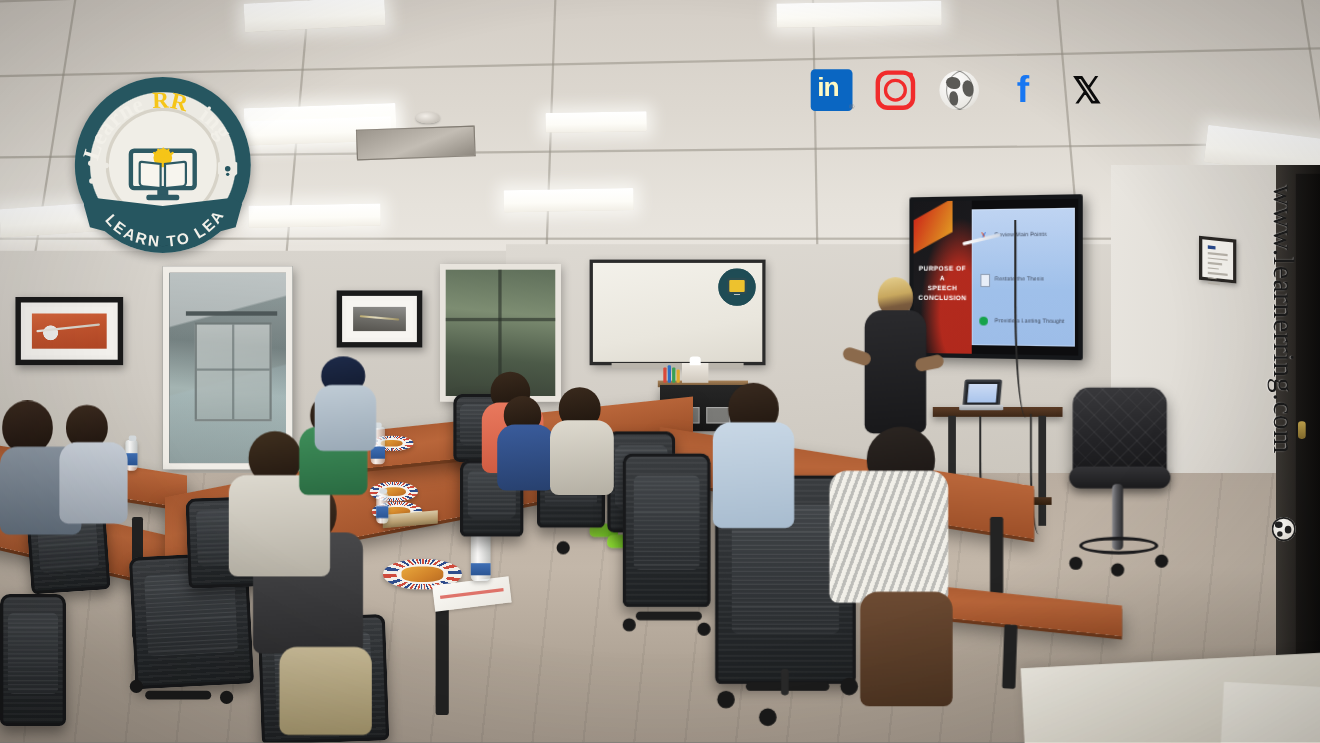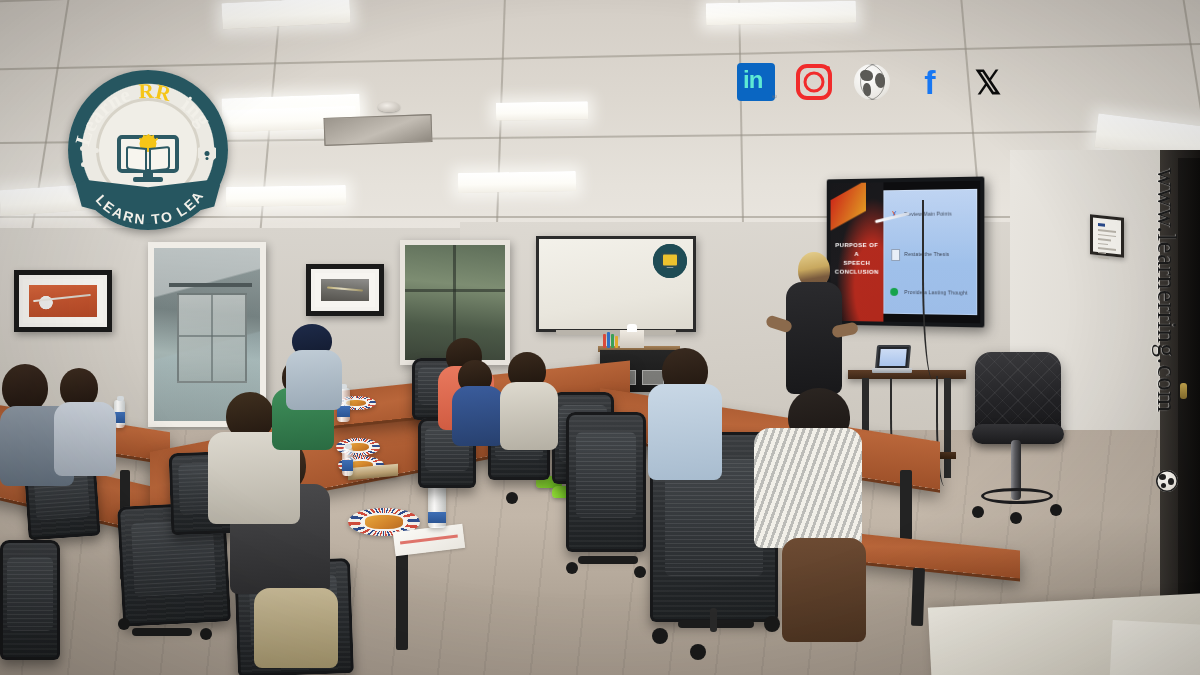--- a/index.html
+++ b/index.html
@@ -436,21 +436,21 @@
 
   .social-bar {
     position:absolute; left:735px; top:58px; width:260px; height:48px;
     display:flex; align-items:center; gap:16px;
   }
   .s-icon { position:relative; width:42px; height:42px; flex:0 0 42px; }
   .li-box {
     position:absolute; inset:2px; background:#0a66c2; border-radius:4px;
   }
   .li-box .lt {
-    position:absolute; color:#5eead4; font-family:"Liberation Sans",sans-serif;
+    position:absolute; color:#fef9c3; font-family:"Liberation Sans",sans-serif;
     font-weight:700; font-size:24px; left:6px; top:3px; letter-spacing:-1px;text-align:center;
   }
   .li-r { position:absolute; right:0; bottom:2px; font-size:7px; color:#6b7280; }
   .ig-box {
     position:absolute; inset:3px; border:4px solid #f12b2b; border-radius:11px;
   }
   .ig-box:after{
     content:""; position:absolute; left:50%; top:50%; transform:translate(-50%,-50%);
     width:15px; height:15px; border:3.5px solid #f12b2b; border-radius:50%;
   }

